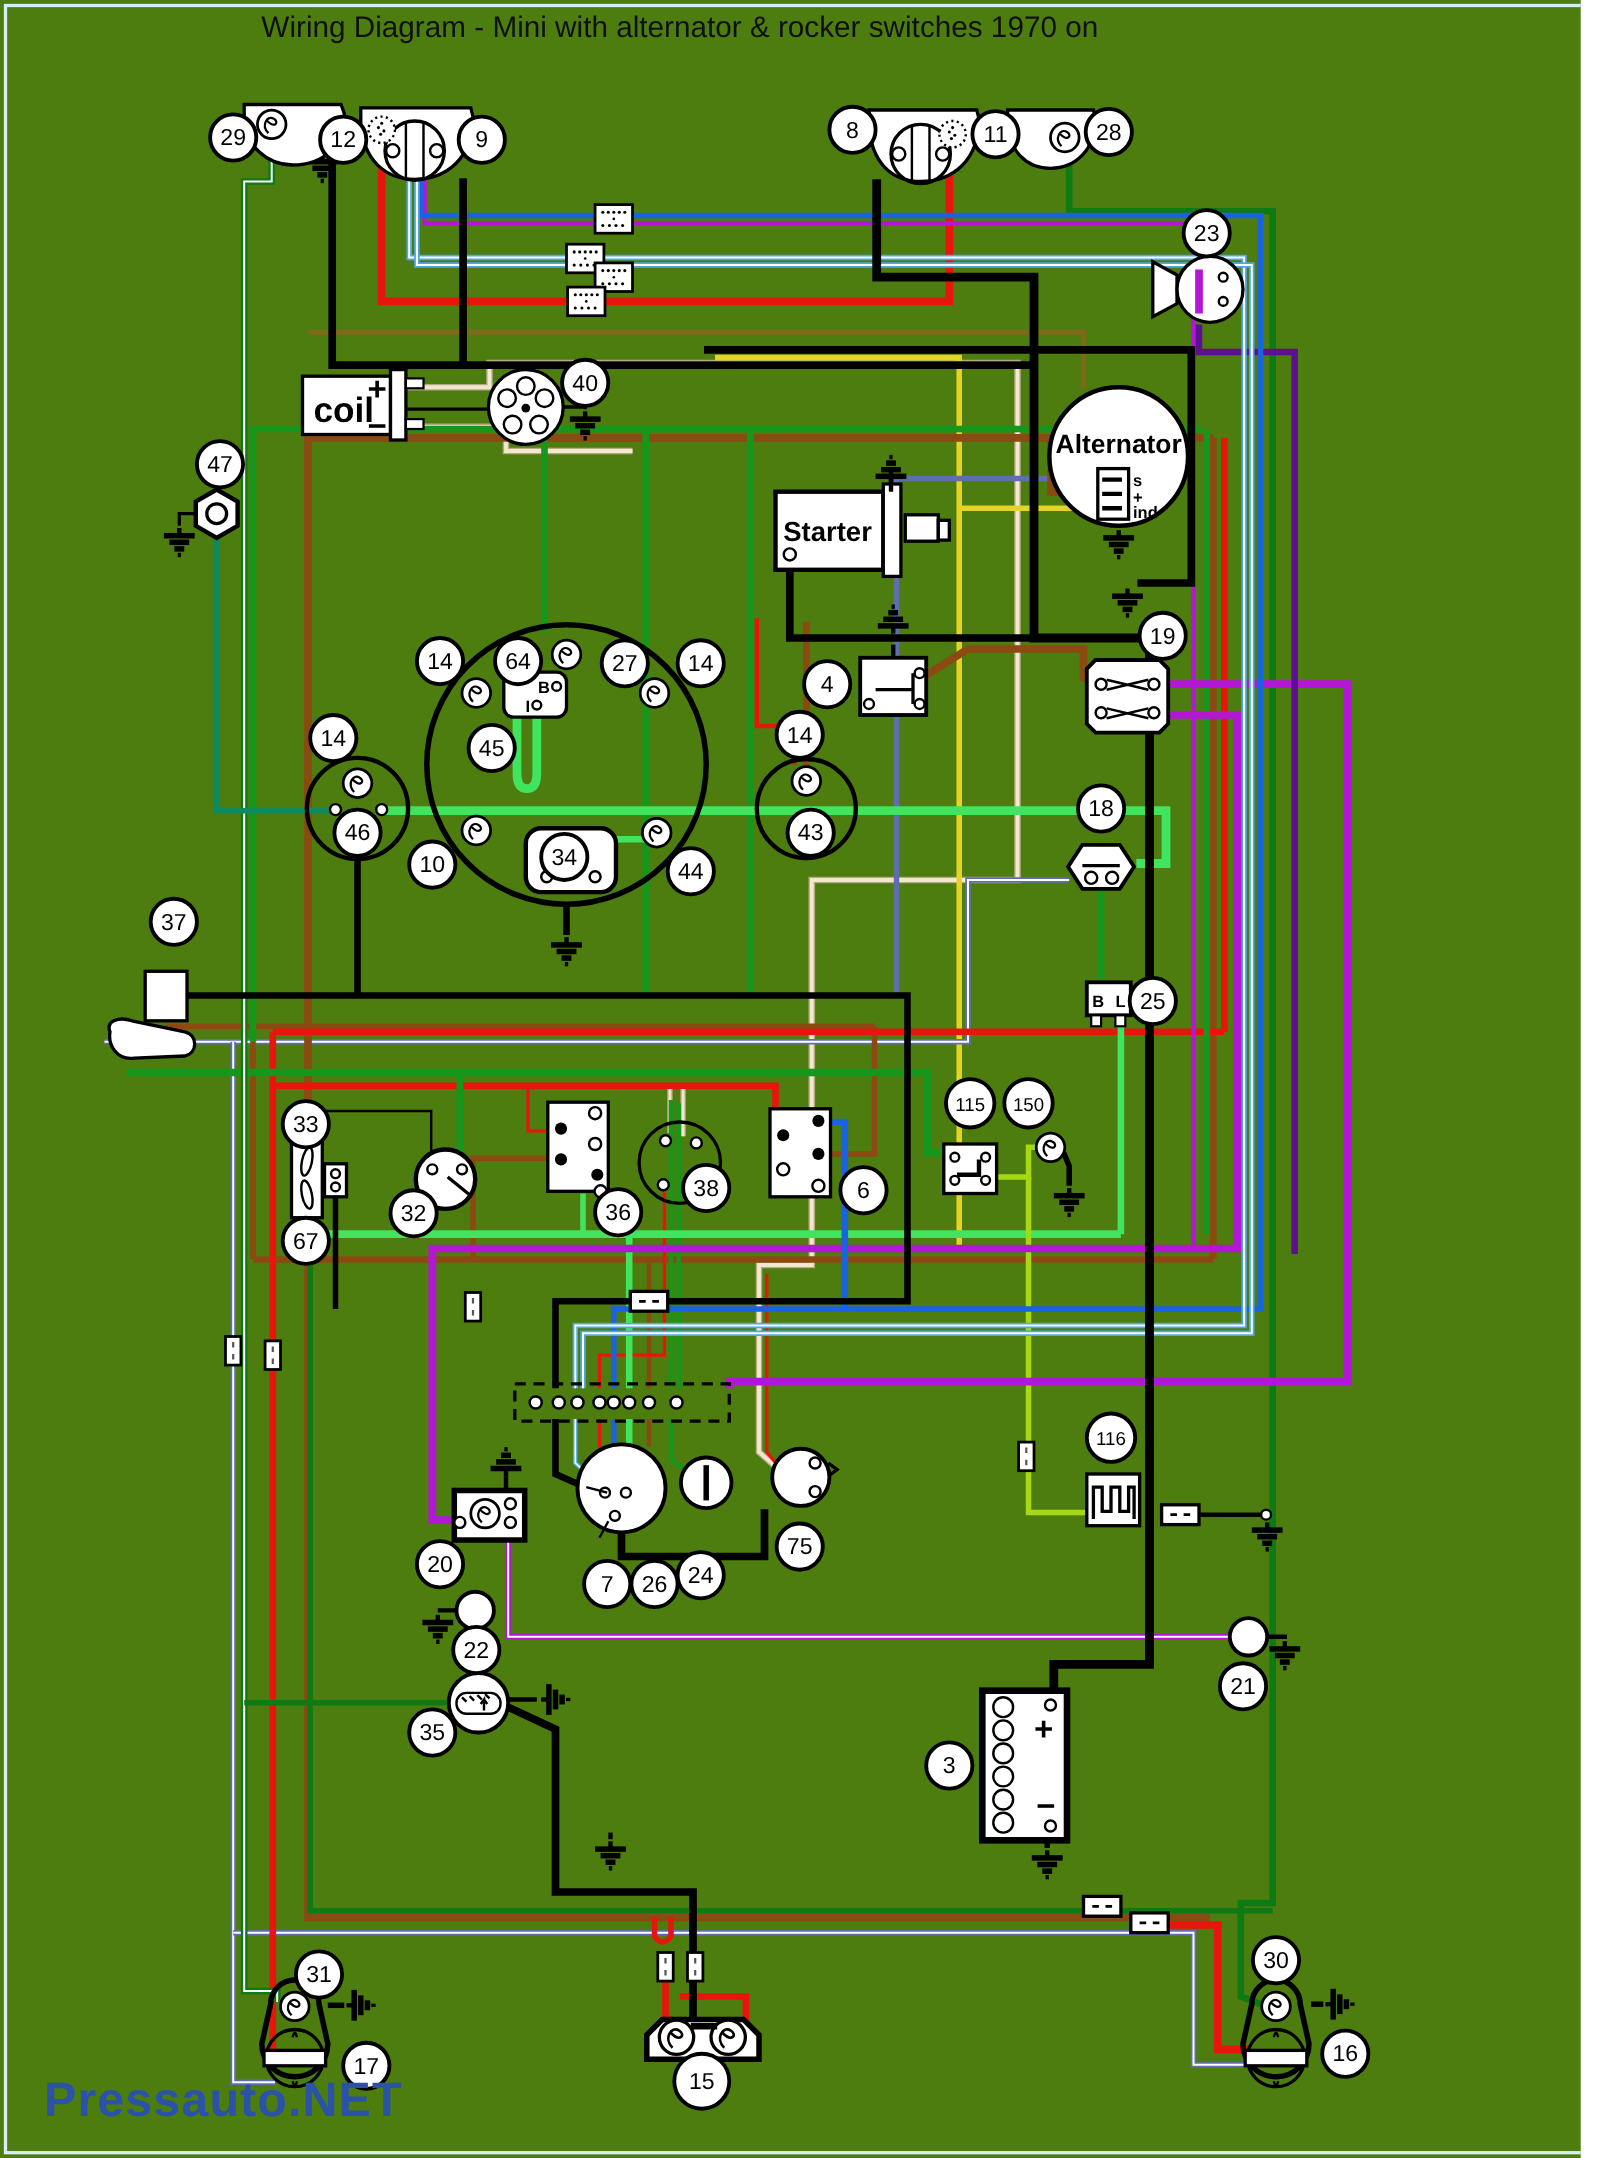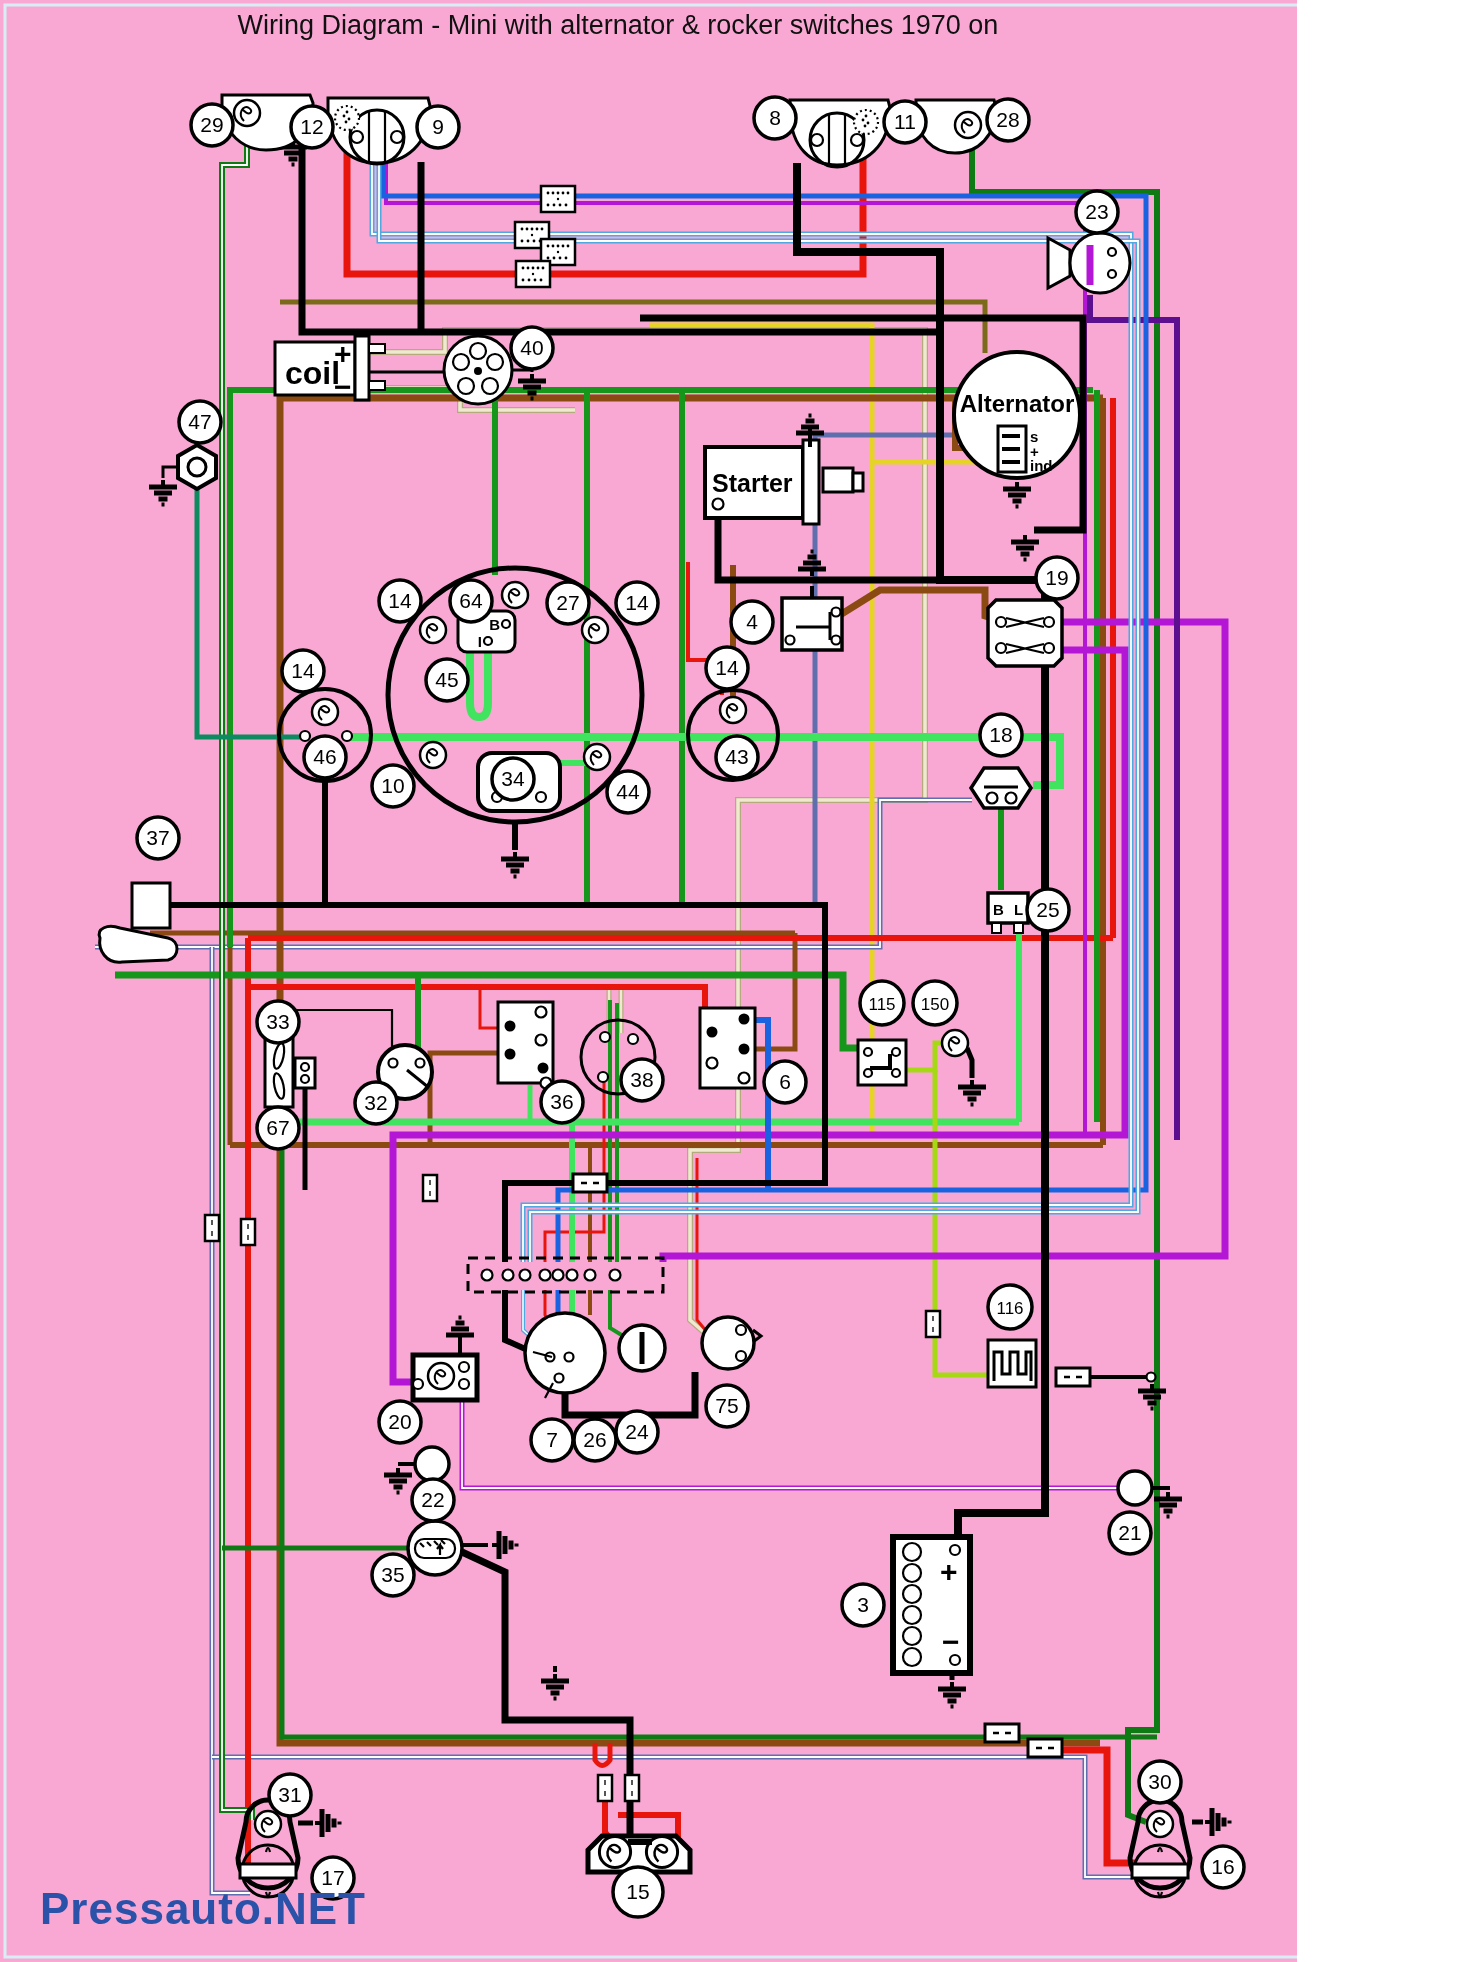--- a/index.html
+++ b/index.html
@@ -1,16 +1,16 @@
 <!DOCTYPE html>
 <html><head>
 <meta charset="utf-8">
 <style>
   html,body{margin:0;padding:0;background:#fff;font-family:"Liberation Sans",sans-serif;}
-  .page{position:relative;width:1297px;height:1962px;background:#f9a8d4;overflow:hidden;}
+  .page{position:relative;width:1437px;height:1962px;background:#4d7c0f;overflow:hidden;}
   svg{position:absolute;left:0;top:0;}
   svg text{font-family:"Liberation Sans",sans-serif;fill:#000;}
   .title{font-size:27px;fill:#101010;}
   .wm{font-size:44px;font-weight:bold;fill:#2a52a8;letter-spacing:1px;}
   .biglbl{font-size:25px;font-weight:bold;}
   .altlbl{font-size:24px;font-weight:bold;}
   .coillbl{font-size:32px;font-weight:bold;}
   .pm{font-size:30px;font-weight:bold;}
   .tinylbl{font-size:15px;font-weight:bold;}
   .batpm{font-size:30px;font-weight:bold;}

